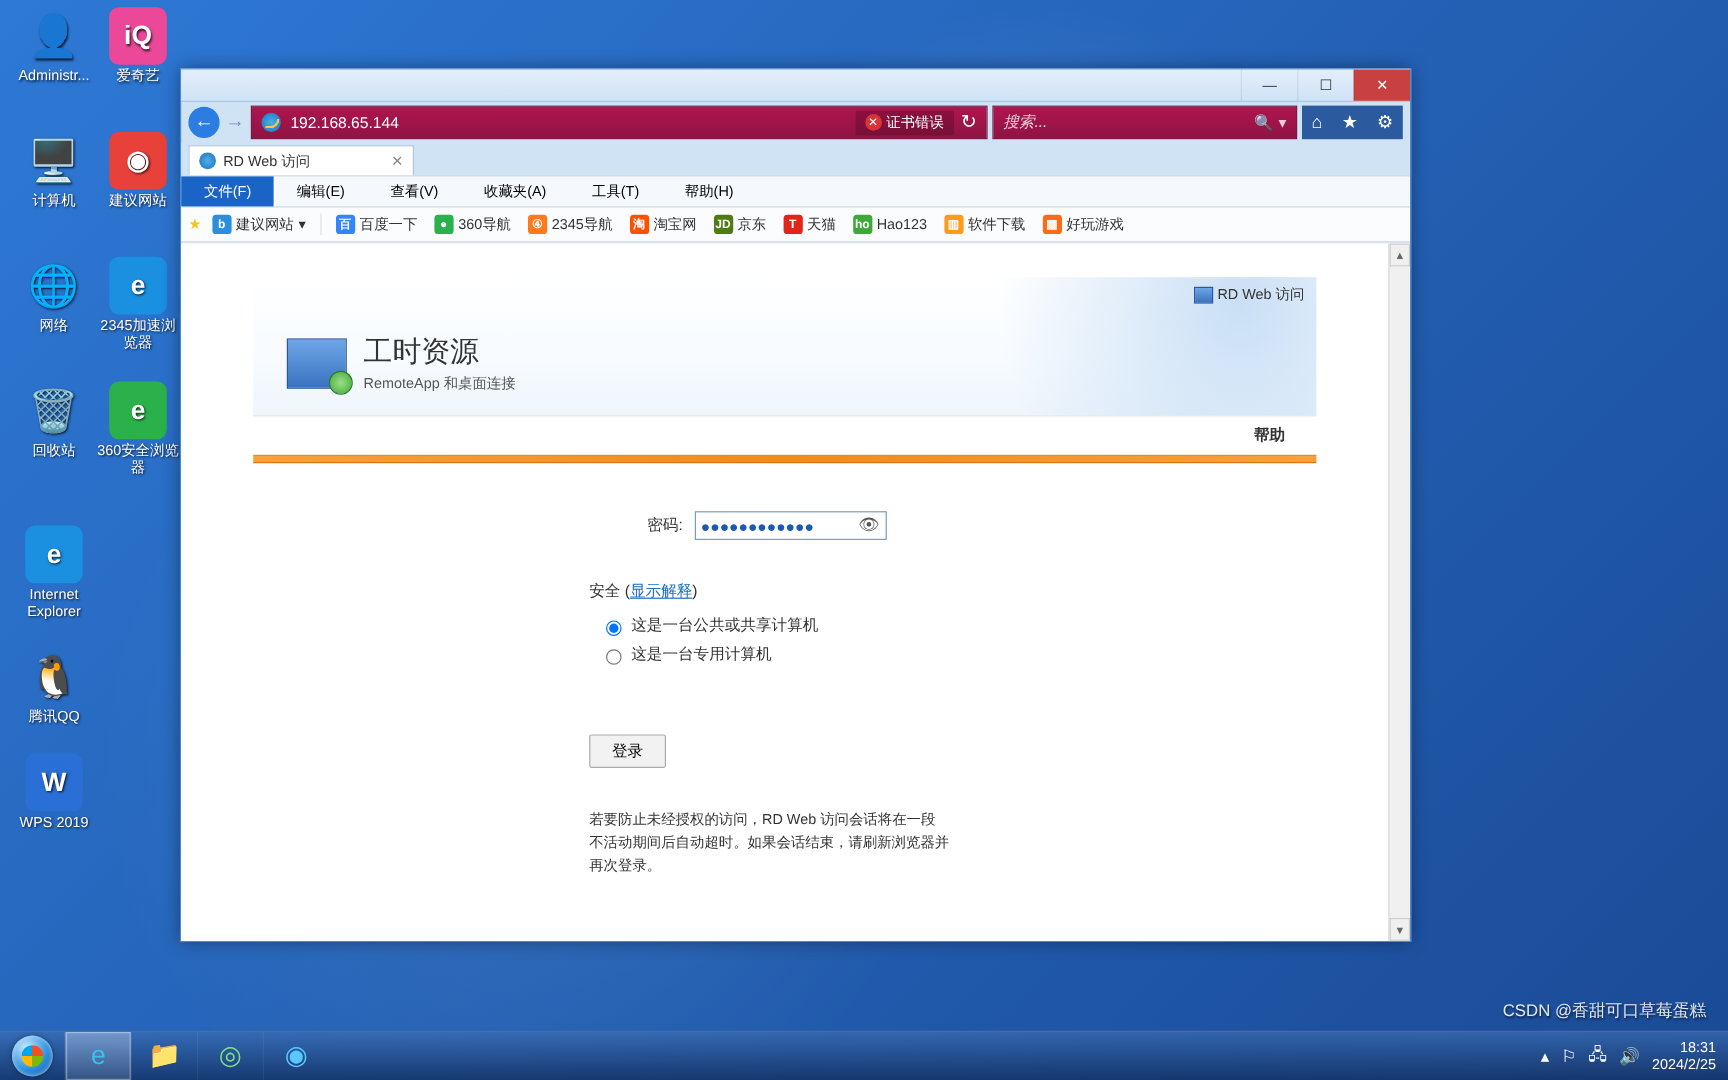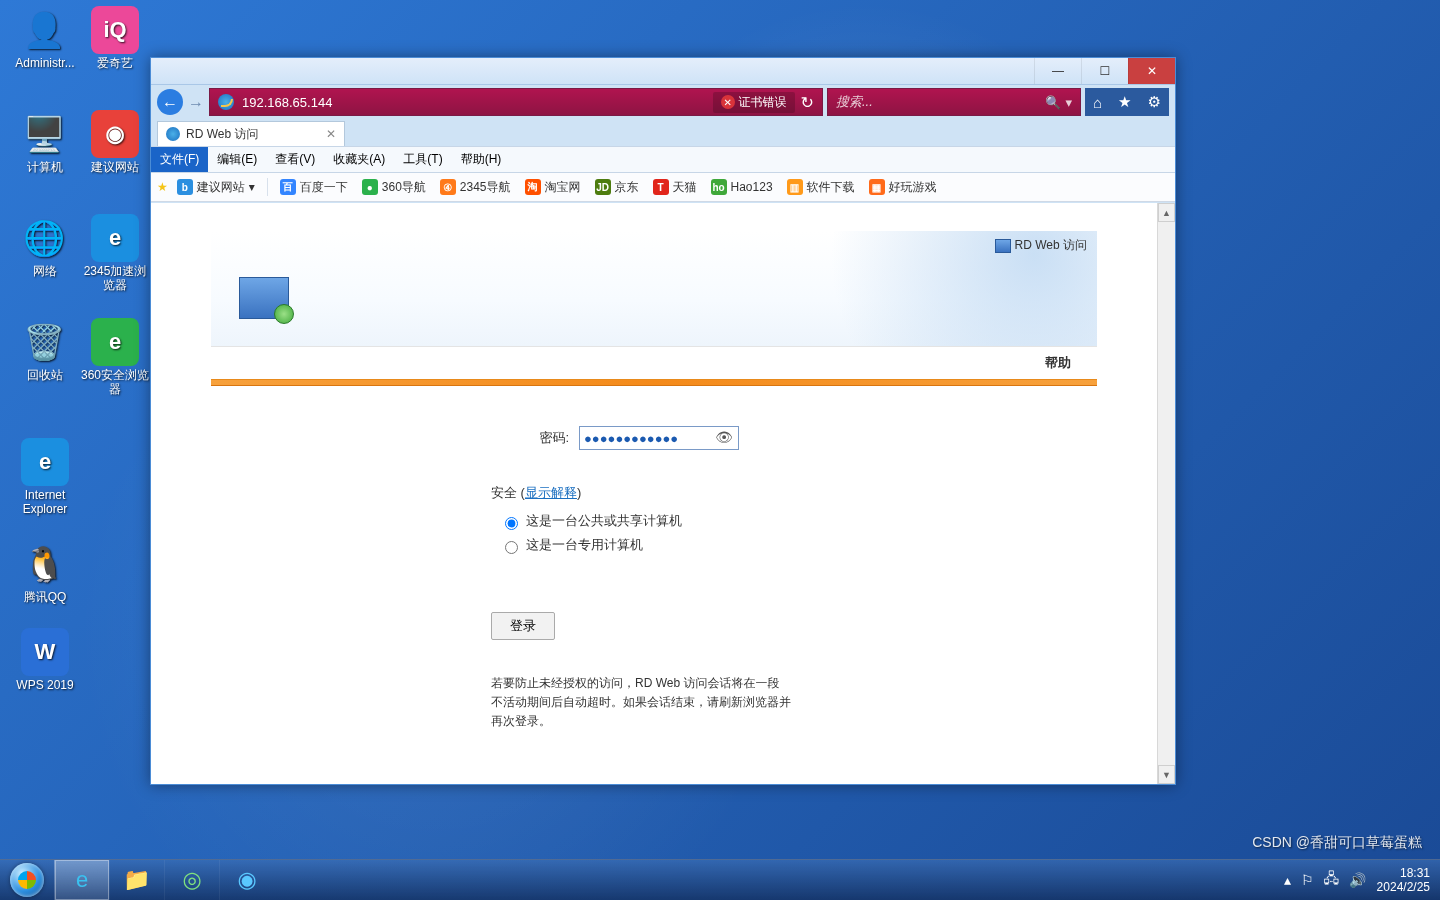--- a/index.html
+++ b/index.html
@@ -28,21 +28,21 @@
 .cert-err .x{width:14px;height:14px;border-radius:50%;background:#d9333a;color:#fff;display:flex;align-items:center;justify-content:center;font-size:10px}
 .refresh{margin-left:6px;font-size:16px}
 .searchbar{width:236px;margin:3px 2px;background:linear-gradient(#b0144f,#8e1443);border:1px solid #7a1a45;display:flex;align-items:center;padding:0 8px;color:#e9cfd8;font-size:13px;font-style:italic}
 .searchbar .mag{margin-left:auto;font-style:normal}
 .utilbtns{width:84px;background:#2b5a9e;display:flex;align-items:center;justify-content:space-around;color:#fff;font-size:15px;margin:3px 6px 3px 2px}
 .tabrow{height:27px;display:flex;align-items:flex-end;background:#cfe3f5;padding-left:6px}
 .tab{height:24px;background:#fff;border:1px solid #b3c8dc;border-bottom:none;display:flex;align-items:center;padding:0 8px;gap:6px;min-width:170px;font-size:12px;color:#333}
 .tab .eicon{width:14px;height:14px;background:radial-gradient(#4bb0e8,#1b6fc0);border-radius:50%}
 .tab .x{margin-left:auto;color:#888}
 .menubar{height:25px;background:#f5f9fd;border-top:1px solid #c7d6e7;border-bottom:1px solid #c7d6e7;display:flex;align-items:center;font-size:12px}
-.menuitem{padding:0 9px;height:100%;display:flex;align-items:center}
+.menuitem{padding:0 19px;height:100%;display:flex;align-items:center}
 .menuitem.active{background:#1a64c8;color:#fff}
 .favbar{height:28px;background:#fbfcfe;border-bottom:1px solid #cfd9e6;display:flex;align-items:center;padding:0 6px;gap:4px;font-size:12px;color:#333}
 .favitem{display:flex;align-items:center;gap:4px;padding:0 5px;white-space:nowrap}
 .favitem .fico{width:16px;height:16px;border-radius:3px;display:flex;align-items:center;justify-content:center;color:#fff;font-size:10px;font-weight:bold}
 .sep{width:1px;height:18px;background:#d8e1ec;margin:0 3px}
 
 .viewport{position:absolute;left:0;top:145px;right:0;bottom:0;background:#fff;display:flex}
 .page{flex:1;overflow:hidden;position:relative;background:#fff}
 .scrollbar{width:17px;background:#f0f0f0;border-left:1px solid #d8d8d8;position:relative}
 .scrollbar .up,.scrollbar .dn{height:17px;background:#f0f0f0;border:1px solid #cfcfcf;display:flex;align-items:center;justify-content:center;font-size:9px;color:#666}
@@ -238,20 +238,24 @@
       <div class="rdpage">
         <div class="rdcard">
           <div class="rdhead">
             <div class="globe"></div>
             <div class="rdbadge">
               <span class="ico"></span>
               <span>RD Web 访问</span>
             </div>
             <div class="rdtitleblock">
               <div class="rdlogo"></div>
+              <div>
+                <div class="rdtitle">工时资源</div>
+                <div class="rdsub">RemoteApp 和桌面连接</div>
+              </div>
             </div>
           </div>
           <div class="rdhelp">帮助</div>
           <div class="rddiv"></div>
           <div class="rdbody">
             <div class="frow">
               <div class="flabel">密码:</div>
               <div class="pwdwrap">
                 <input class="finput" value="●●●●●●●●●●●●" style="">
                 <span class="eye">👁</span>

